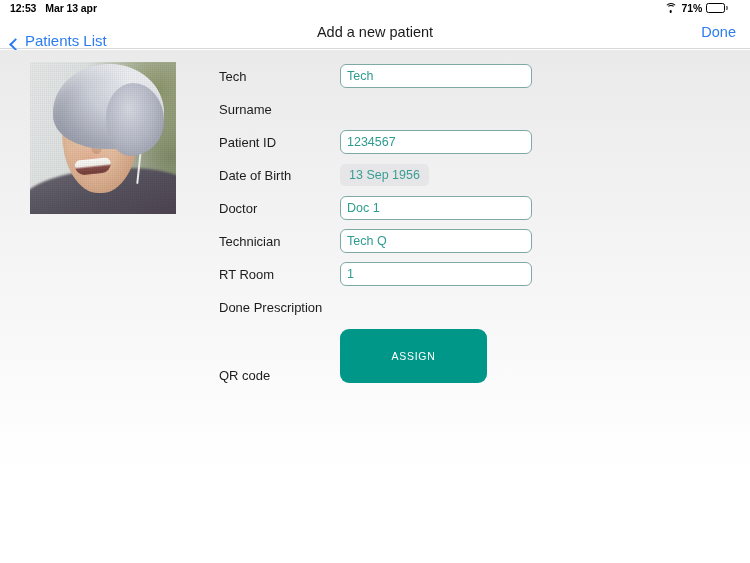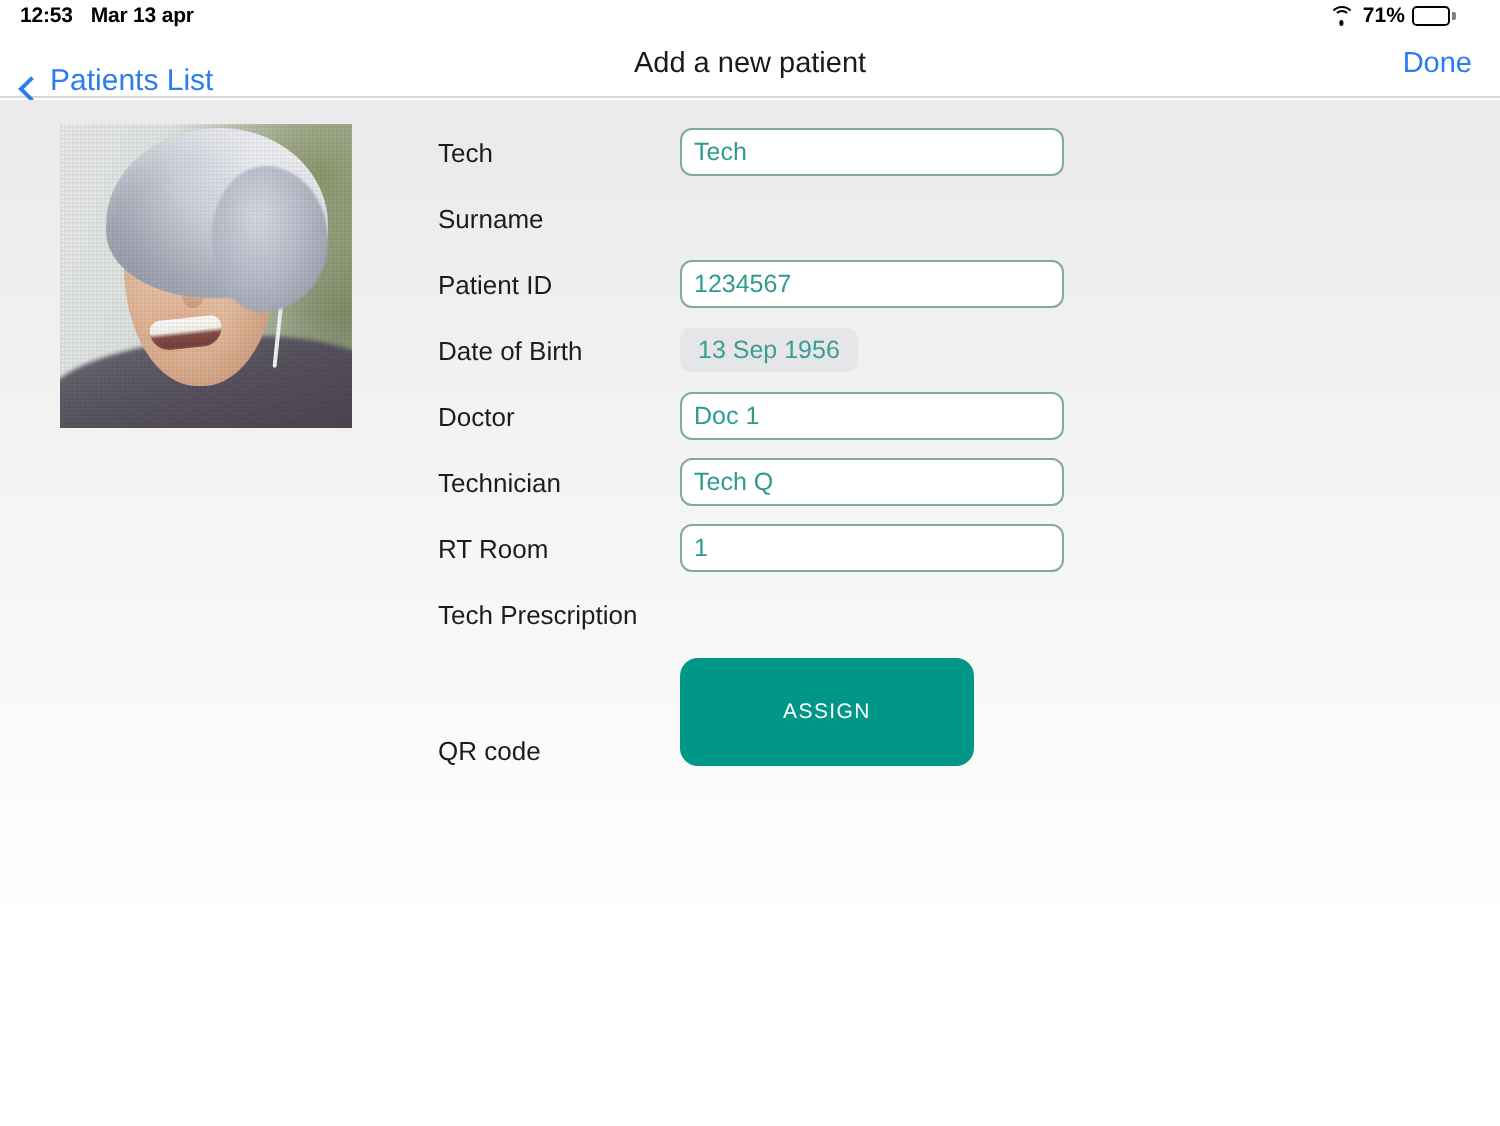--- a/index.html
+++ b/index.html
@@ -435,21 +435,21 @@
         <div class="form-label">Technician</div>
         <div class="text-field">Tech Q</div>
       </div>
 
       <div class="form-row" style="top:212px">
         <div class="form-label">RT Room</div>
         <div class="text-field">1</div>
       </div>
 
       <div class="form-row" style="top:245px">
-        <div class="form-label">Tech Prescription</div>
+        <div class="form-label">Done Prescription</div>
       </div>
 
     </div>
 
     <div id="qr-row">
       <div id="qr-label">QR code</div>
       <button id="assign-button">ASSIGN</button>
     </div>
 
   </div>

